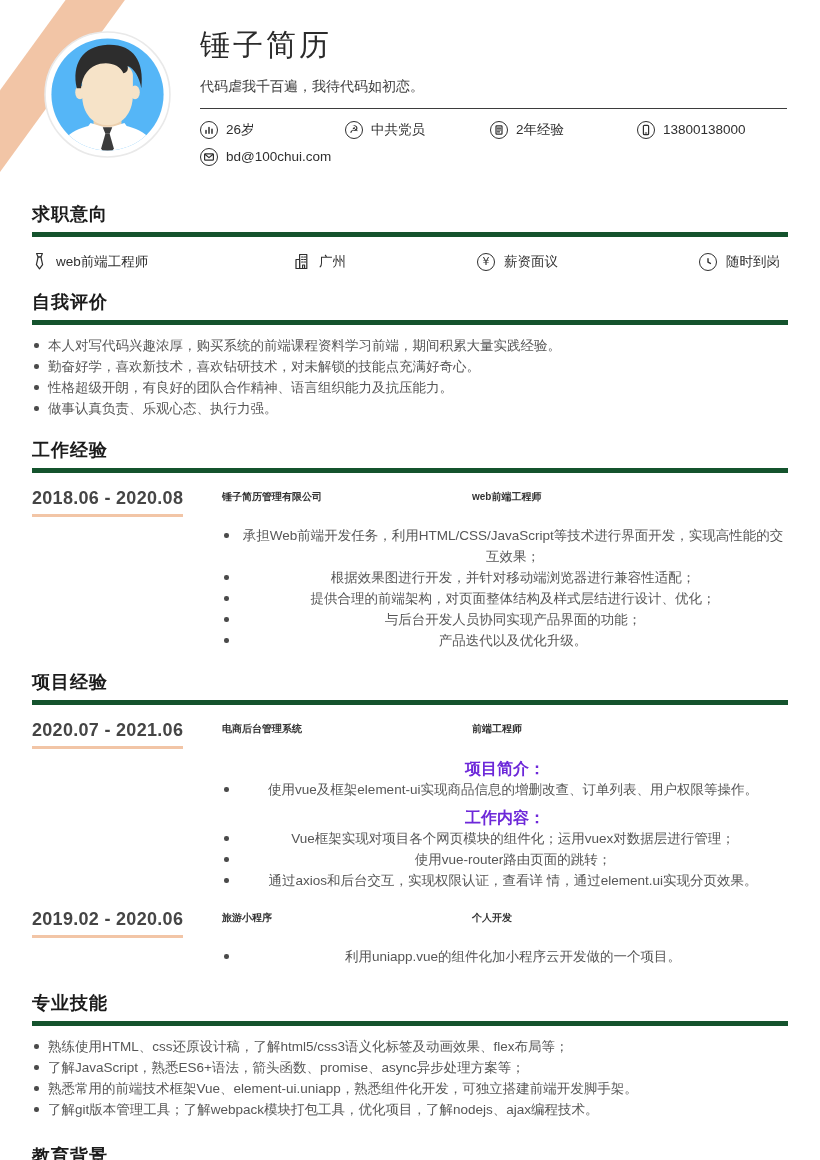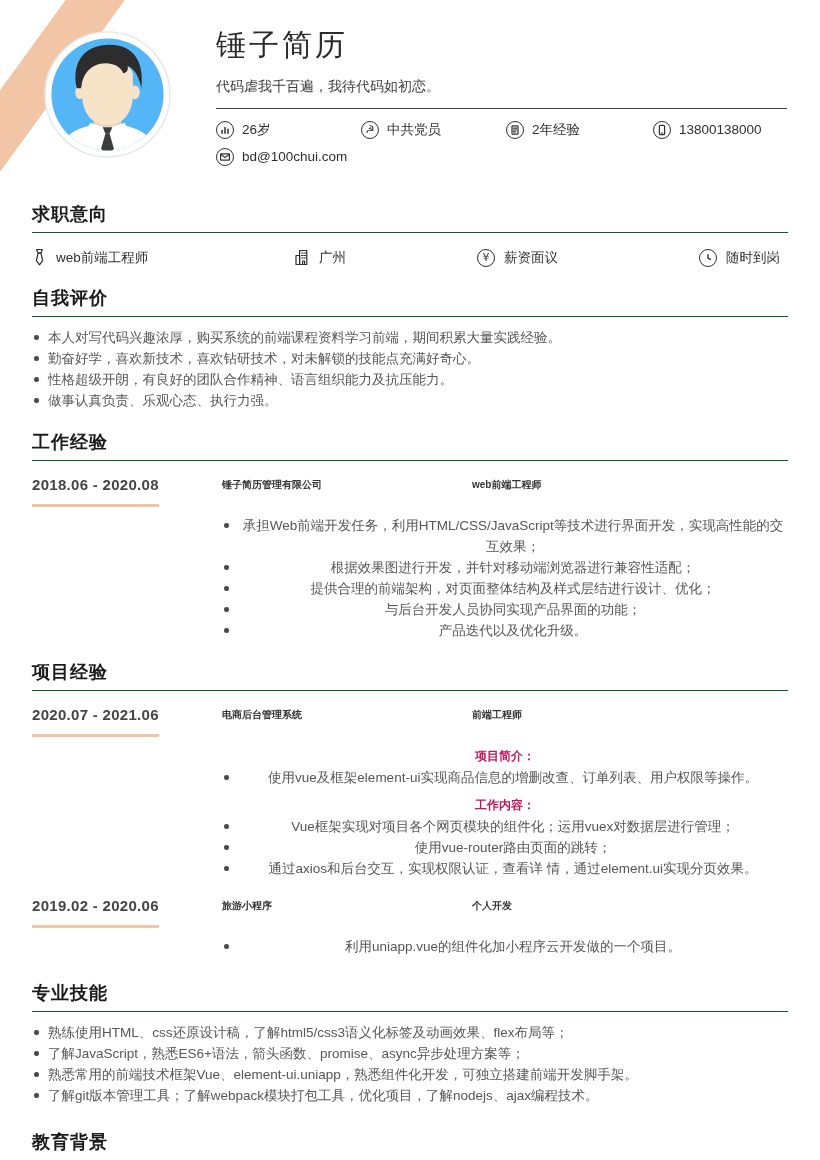--- a/index.html
+++ b/index.html
@@ -14,56 +14,56 @@
     width:820px;height:1160px;overflow:hidden;position:relative;background:#ffffff;
     font-family:"Liberation Sans","DejaVu Sans",sans-serif;color:var(--ink);
   }
   .corner-stripe{
     position:absolute;left:-72px;top:41px;width:240px;height:48px;
     background:var(--color-accent);transform:rotate(-54deg);z-index:1;
   }
   
   .header{position:relative;height:202px;z-index:2;}
   .avatar{position:absolute;left:44px;top:31px;width:127px;height:127px;}
-  .header-right{position:absolute;left:200px;top:28px;right:33px;margin-left:16px;}
+  .header-right{position:absolute;left:200px;top:28px;right:33px;}
   .name{font-size:30px;font-weight:400;letter-spacing:3px;color:#2b2b2b;margin:0;line-height:1.15;}
   .motto{margin-top:15px;font-size:14px;color:#3d3d3d;}
   .header-line{margin-top:12px;border-bottom:1.5px solid #3d3d3d;}
   .info-grid{display:grid;grid-template-columns:145px 145px 147px 1fr;row-gap:9px;margin-top:12px;}
   .info-item{display:flex;align-items:center;gap:8px;font-size:13.5px;color:#2f2f2f;white-space:nowrap;}
   .circle-icon{
     width:18px;height:18px;border:1.2px solid #2f2f2f;border-radius:50%;
     display:inline-flex;align-items:center;justify-content:center;flex:none;line-height:1;
   }
   .circle-icon .glyph{font-size:10.5px;color:#2f2f2f;font-family:"DejaVu Sans",sans-serif;}
   .plain-icon{display:inline-flex;flex:none;}
   
   .content{position:relative;z-index:2;margin:0 32px;}
   .section-title{
     font-size:18px;font-weight:bold;color:#1b1b1b;letter-spacing:1px;
-    padding-bottom:6px;border-bottom:1px solid #14532d;
+    padding-bottom:6px;border-bottom:5px solid #14532d;
   }
   .mt-lg{margin-top:24px;}
   .mt-md{margin-top:19px;}
   .intent-row{display:grid;grid-template-columns:262px 183px 222px 1fr;margin-top:15px;}
   .intent-item{display:flex;align-items:center;gap:9px;font-size:13.5px;color:#2f2f2f;}
   ul.bullets{list-style:none;margin:10px 0 0;padding:0;font-size:13.5px;color:var(--body);line-height:21px;}
   ul.bullets li{position:relative;padding-left:16px;}
   ul.bullets li::before{
     content:"";position:absolute;left:2px;top:8px;width:4.5px;height:4.5px;border-radius:50%;background:#4a4a4a;
   }
   .entry{display:grid;grid-template-columns:190px 250px 1fr;align-items:start;margin-top:15px;}
   .period{
-    display:inline-block;font-weight:bold;font-size:15px;color:#454545;
-    padding-bottom:11px;border-bottom:3px solid var(--color-accent);letter-spacing:0.3px;
+    display:inline-block;font-weight:bold;font-size:18px;color:#454545;
+    padding-bottom:5px;border-bottom:3px solid var(--color-accent);letter-spacing:0.3px;
   }
   .entry-company,.entry-role{font-weight:bold;font-size:10px;color:#333;padding-top:2px;}
   .entry-body{grid-column:2/4;text-align:center;}
   .entry-body ul.bullets{margin-top:8px;}
-  .sub-label{font-weight:bold;color:#be185d;font-size:12px;line-height:21px;margin-top:7px;}
+  .sub-label{font-weight:bold;color:#6d28d9;font-size:16px;line-height:21px;margin-top:7px;}
   .sub-label:first-child{margin-top:9px;}
   .entry-body ul.tight{margin-top:0;}
   svg.stroke{stroke:#2f2f2f;fill:none;stroke-width:1.2;stroke-linecap:round;stroke-linejoin:round;}
 </style>
 </head>
 <body>
 
 <div class="corner-stripe"></div>
 
 <div class="header">

